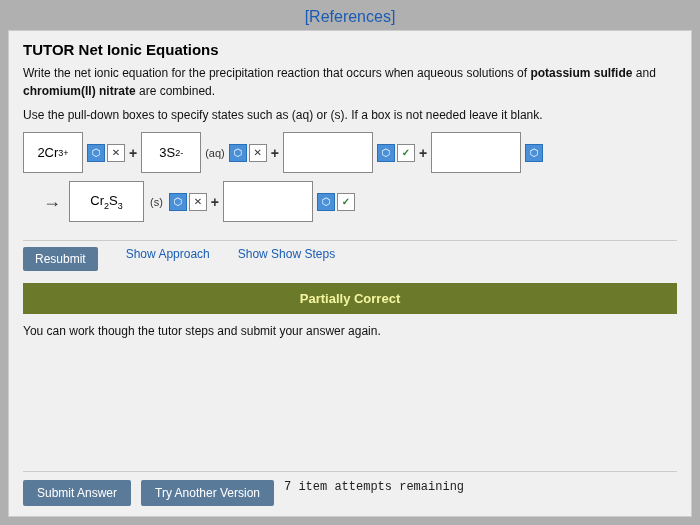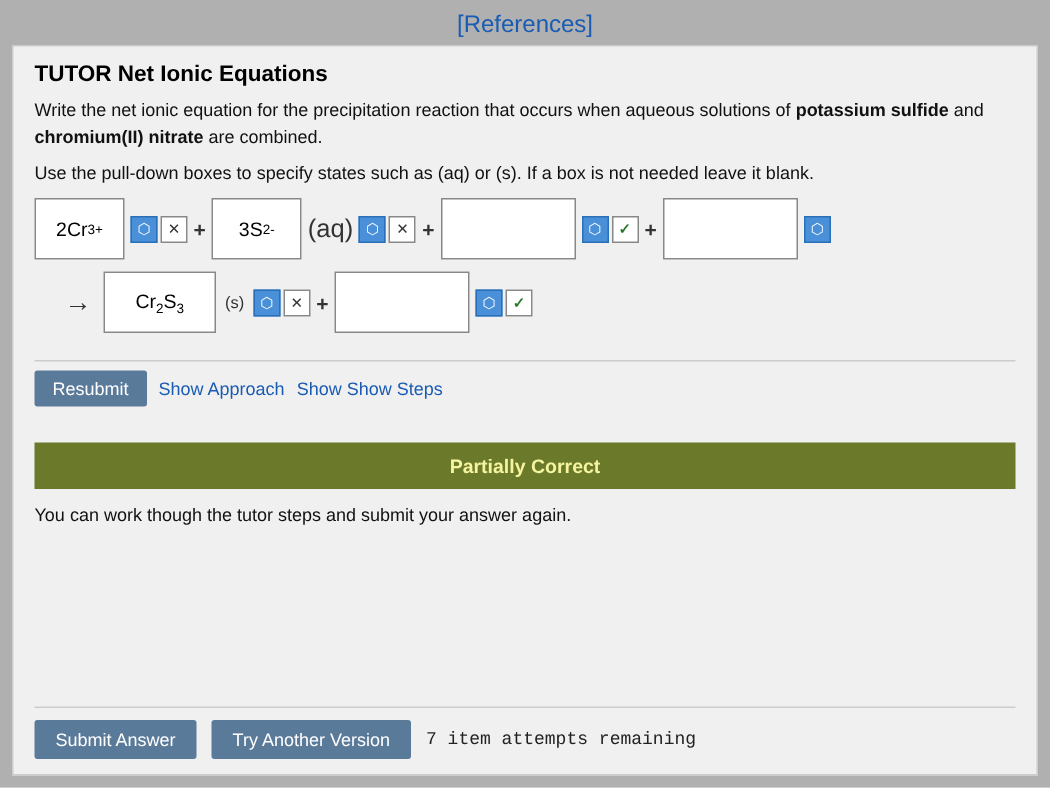--- a/index.html
+++ b/index.html
@@ -101,23 +101,23 @@
     .small-label { font-size: 11px; color: #333; margin: 0 2px; }
     .second-row {
       display: flex;
       align-items: center;
       gap: 4px;
       margin-bottom: 12px;
       padding-left: 20px;
     }
     .action-bar {
       display: flex;
-      align-items: center;
-      gap: 8px;
-      margin-bottom: 24px;
+      align-items: flex-start;
+      gap: 28px;
+      margin-bottom: 12px;
     }
     .btn-resubmit {
       background: #5a7a9a;
       color: #fff;
       border: none;
       padding: 5px 12px;
       font-size: 12px;
       cursor: pointer;
       border-radius: 2px;
     }
@@ -137,21 +137,20 @@
       margin-bottom: 6px;
     }
     .result-message {
       font-size: 12px;
       padding: 4px 0;
       color: #111;
       margin-bottom: 10px;
     }
     .bottom-bar {
       display: flex;
-      align-items: center;
       gap: 10px;
       margin-top: auto;
       padding-top: 8px;
       border-top: 1px solid #ccc;
     }
     .btn-submit {
       background: #5a7a9a;
       color: #fff;
       border: none;
       padding: 6px 14px;
@@ -171,21 +170,21 @@
     .attempts-text {
       font-size: 12px;
       color: #222;
       font-family: Liberation Mono, monospace;
     }
     .divider {
       border: none;
       border-top: 1px solid #ccc;
       margin: 6px 0;
     }
-    .aq-label { font-size: 17px; color: #333; }
+    .aq-label { font-size: 11px; color: #333; }
   </style>
 </head>
 <body>
 
 <div class="references-bar">
   <a class="references-link">[References]</a>
 </div>
 
 <div class="main-panel">
 

